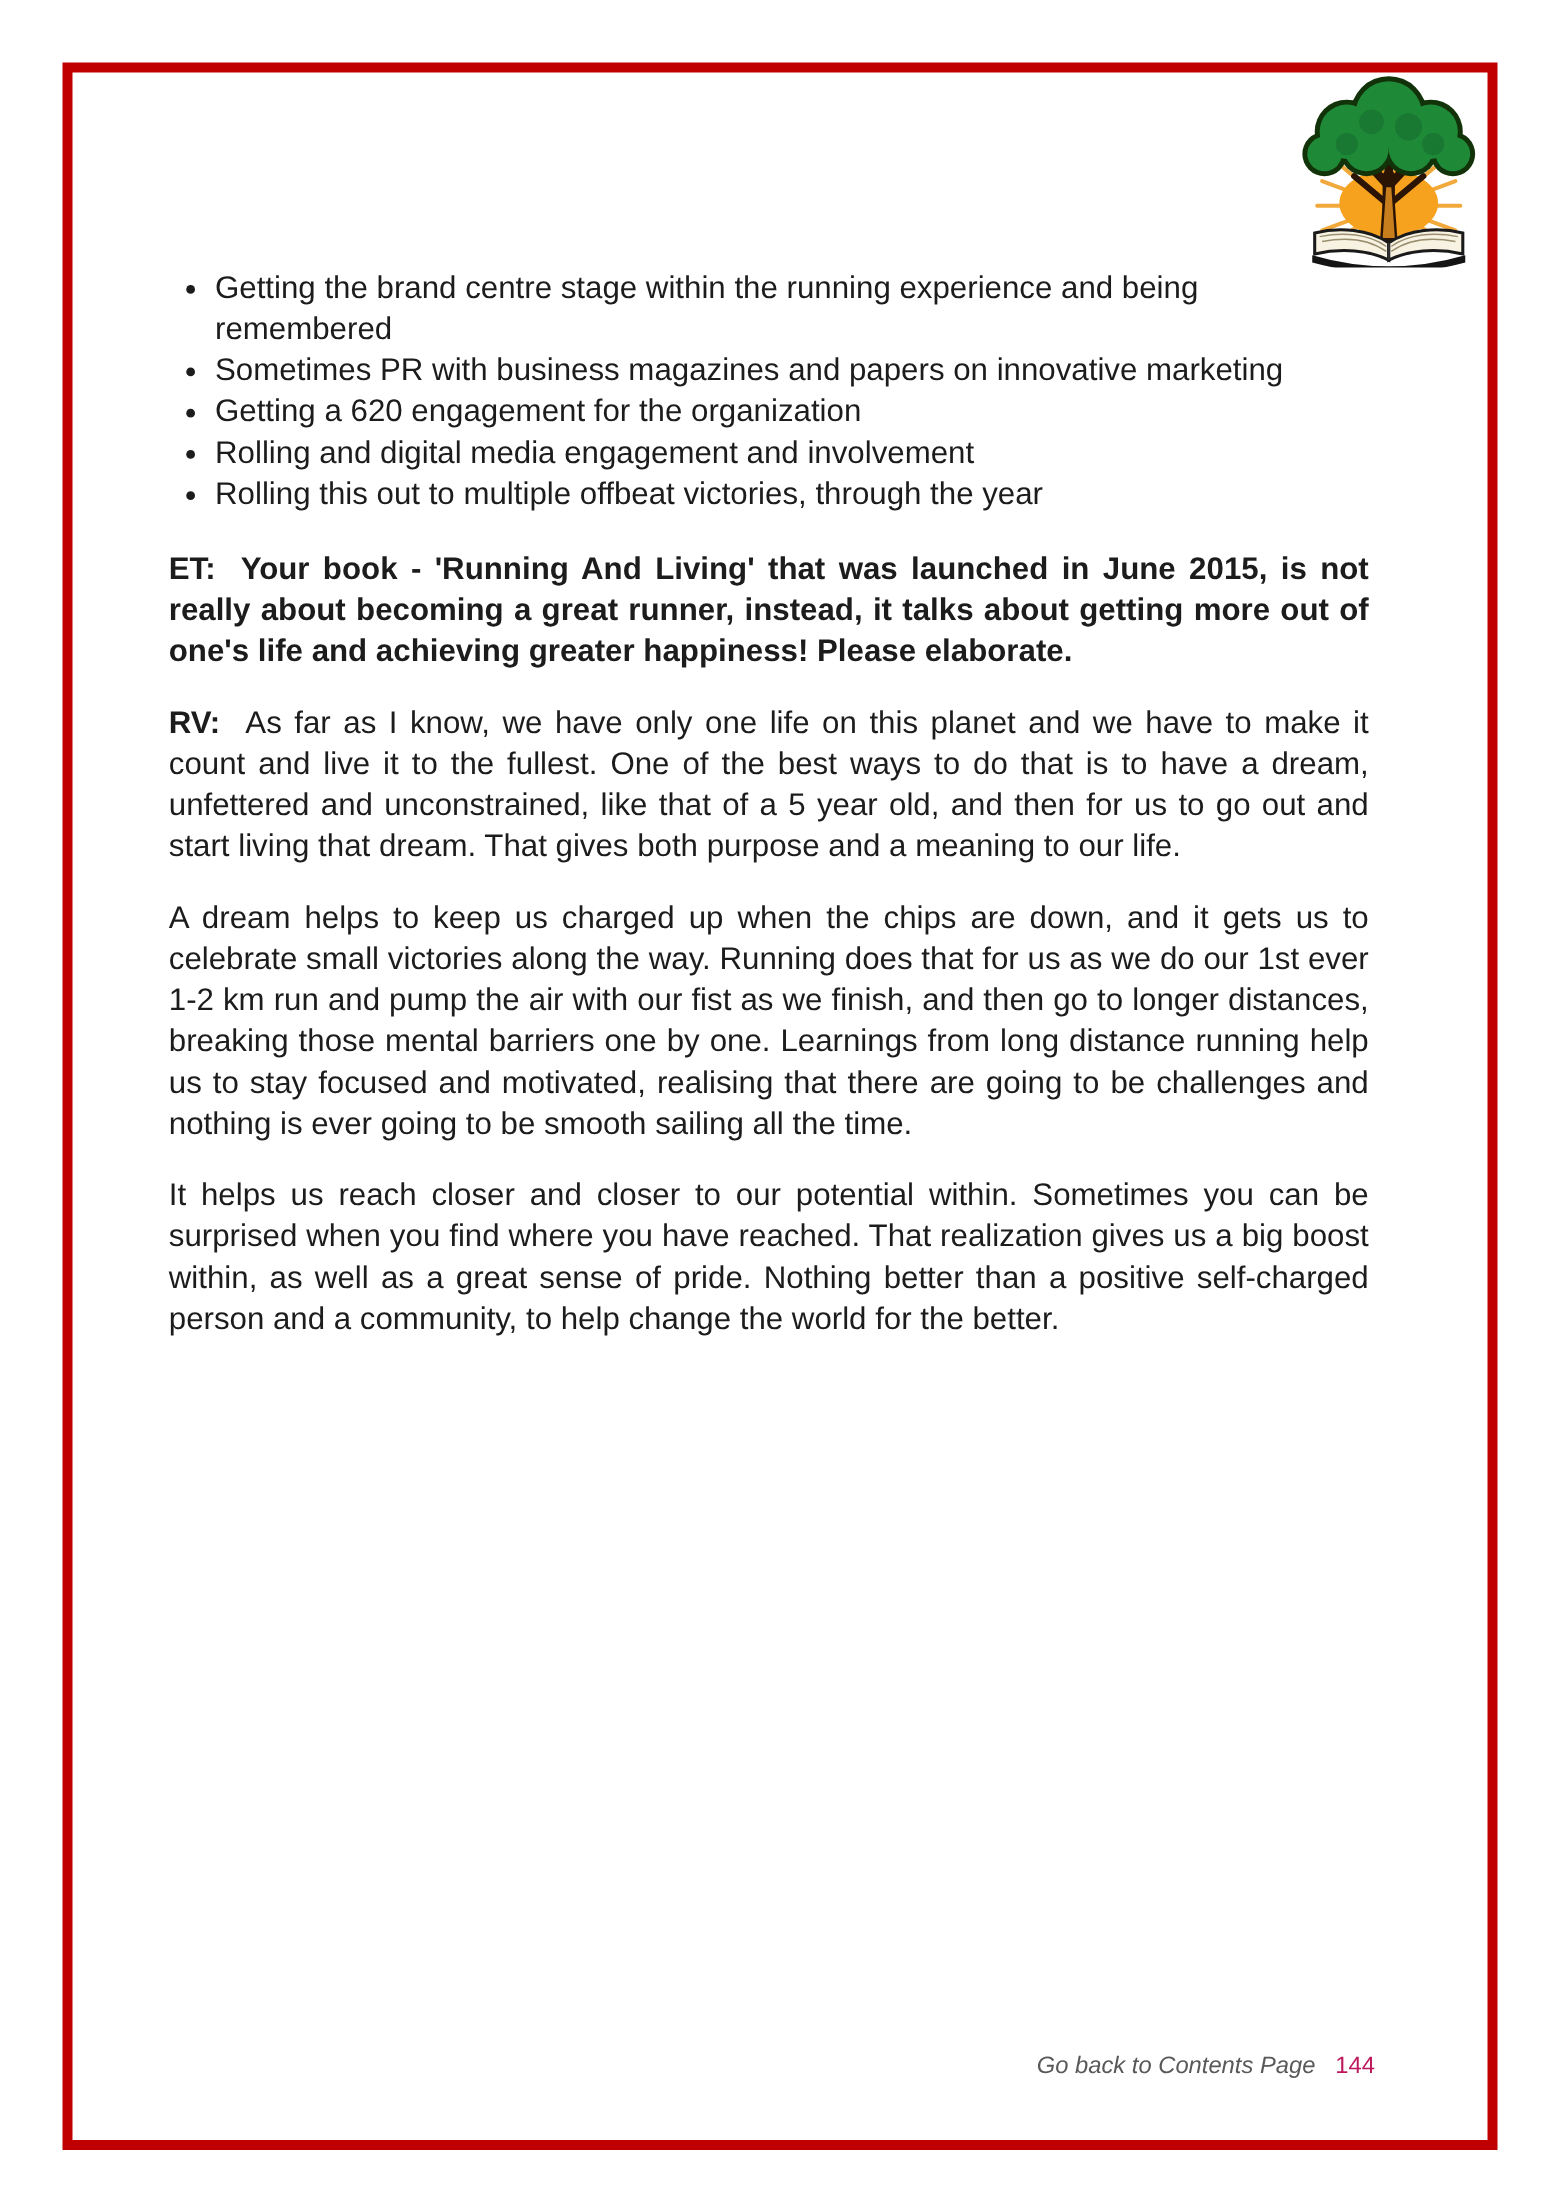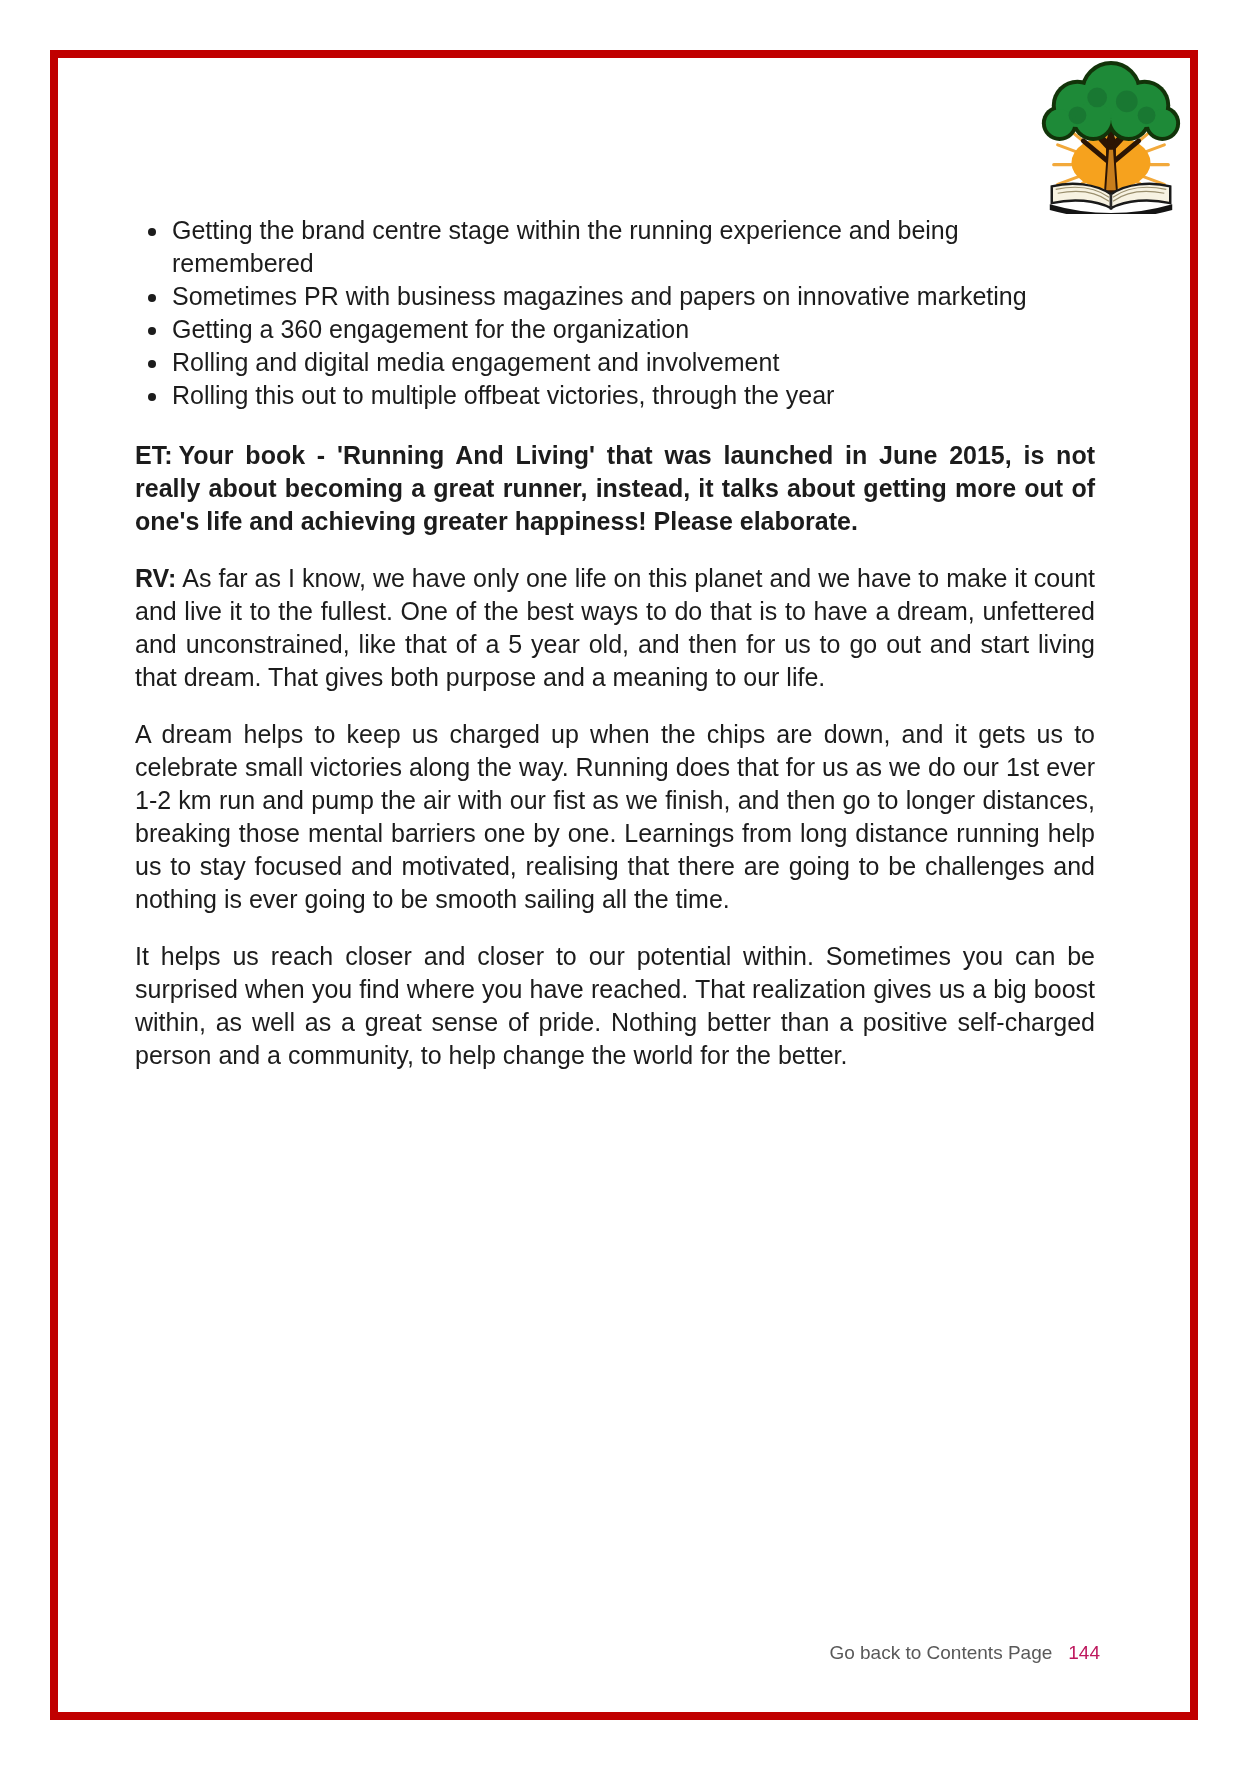--- a/index.html
+++ b/index.html
@@ -21,27 +21,27 @@
   }
   ul.bullet-list{
     margin:0 0 27px 0;padding-left:35px;list-style:disc outside;
   }
   ul.bullet-list li{padding-left:2px;}
   p.para{
     margin:24px 0 0 0;text-align:justify;
   }
   p.para.first{margin-top:0;}
   .bold{font-weight:bold;}
-  .lead{font-weight:bold;margin-right:6px;}
+  .lead{font-weight:bold;margin-right:20px;}
   .footer{
     position:absolute;top:1640px;right:150px;
     font-size:19px;line-height:26px;white-space:nowrap;
   }
   .footer-link{
-    color:#595959;text-decoration:none;cursor:pointer;
+    color:#595959;text-decoration:none;cursor:pointer;font-style:italic;
   }
   .page-num{
     color:#be185d;margin-left:16px;
   }
 </style>
 </head>
 <body>
 
 <div class="page">
 
@@ -116,21 +116,21 @@
       </g>
       <line x1="80" y1="138" x2="80" y2="152" stroke="#333" stroke-width="1.5"></line>
     </svg>
   </div>
 
   <div class="content">
 
     <ul class="bullet-list">
       <li>Getting the brand centre stage within the running experience and being remembered</li>
       <li>Sometimes PR with business magazines and papers on innovative marketing</li>
-      <li>Getting a 360 engagement for the organization</li>
+      <li>Getting a 620 engagement for the organization</li>
       <li>Rolling and digital media engagement and involvement</li>
       <li>Rolling this out to multiple offbeat victories, through the year</li>
     </ul>
 
     <p class="para first bold">
       <span class="lead">ET:</span><span>Your book - 'Running And Living' that was launched in June 2015, is not really about becoming a great runner, instead, it talks about getting more out of one's life and achieving greater happiness! Please elaborate.</span>
     </p>
 
     <p class="para">
       <span class="lead">RV:</span><span>As far as I know, we have only one life on this planet and we have to make it count and live it to the fullest. One of the best ways to do that is to have a dream, unfettered and unconstrained, like that of a 5 year old, and then for us to go out and start living that dream. That gives both purpose and a meaning to our life.</span>

